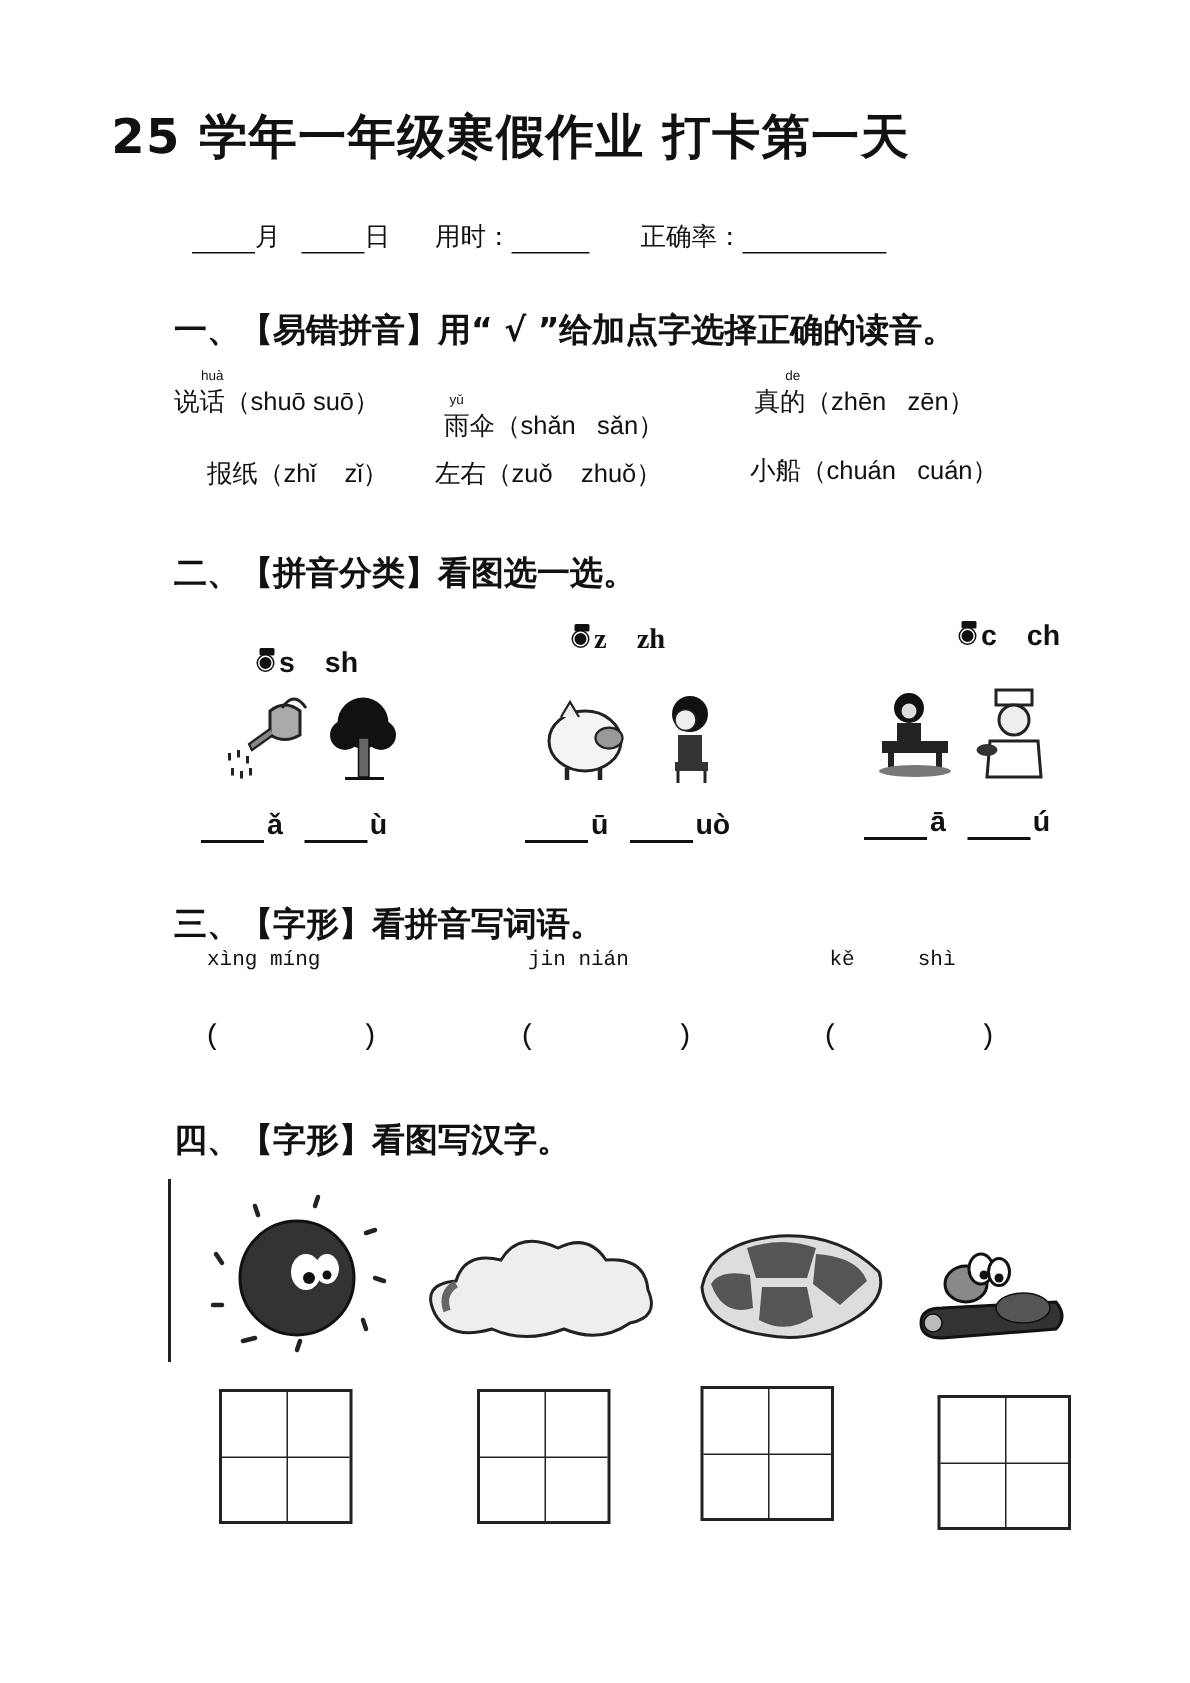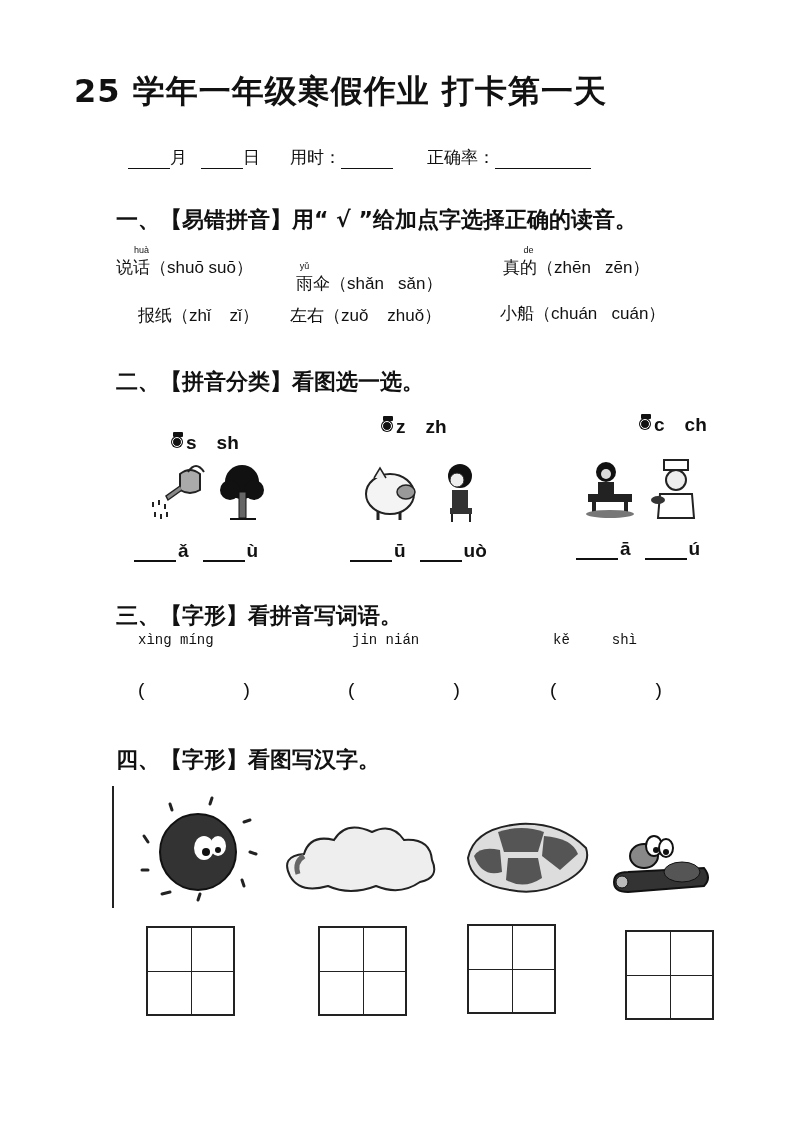--- a/index.html
+++ b/index.html
@@ -94,21 +94,21 @@
     <line x1="10" y1="57" x2="36" y2="57" stroke="#111" stroke-width="2"></line>
 </svg>
 <div class="abs fill" style="top:540px;left:134px;">
   <span class="line"></span>
     <span>ǎ</span>
   <span style="width:14px;display:inline-block"></span>
   <span class="line"></span>
     <span>ù</span>
 </div>
 
-<div class="abs cls-group" style="top:416px;left:382px;">
+<div class="abs cls-group" style="top:416px;left:382px;font-family:Liberation Serif, serif;">
   <span class="spk"></span><span>z</span><span style="display:inline-block;width:20px"></span><span>zh</span>
 </div>
 <svg class="pic" style="left:360px;top:464px" width="62" height="58">
   <ellipse cx="30" cy="30" rx="24" ry="20" fill="#f4f4f4" stroke="#222" stroke-width="2"></ellipse>
   <ellipse cx="46" cy="28" rx="9" ry="7" fill="#999" stroke="#222" stroke-width="1.5"></ellipse>
   <path d="M14 14 L20 4 L26 14" fill="#eee" stroke="#222" stroke-width="1.5"></path>
   <line x1="18" y1="48" x2="18" y2="56" stroke="#222" stroke-width="3"></line>
     <line x1="40" y1="48" x2="40" y2="56" stroke="#222" stroke-width="3"></line>
 </svg>
 <svg class="pic" style="left:440px;top:462px" width="40" height="62">

